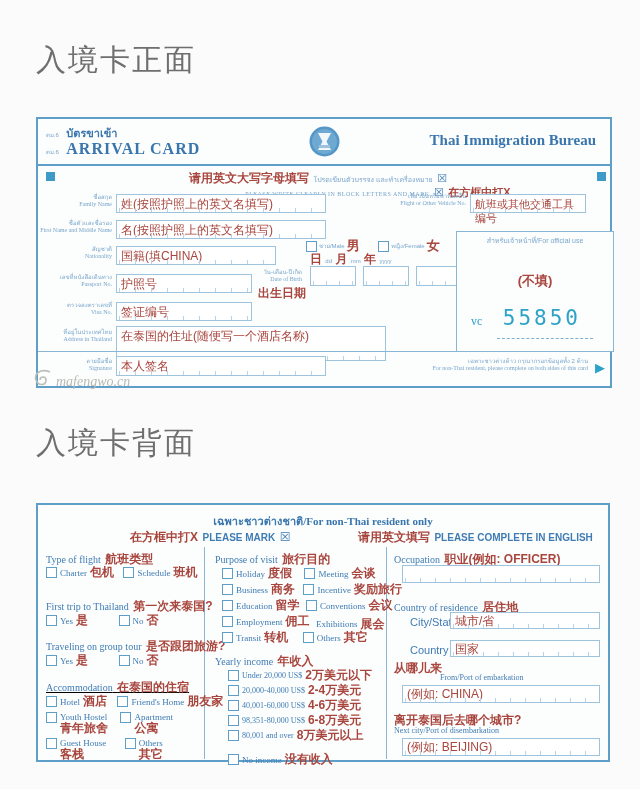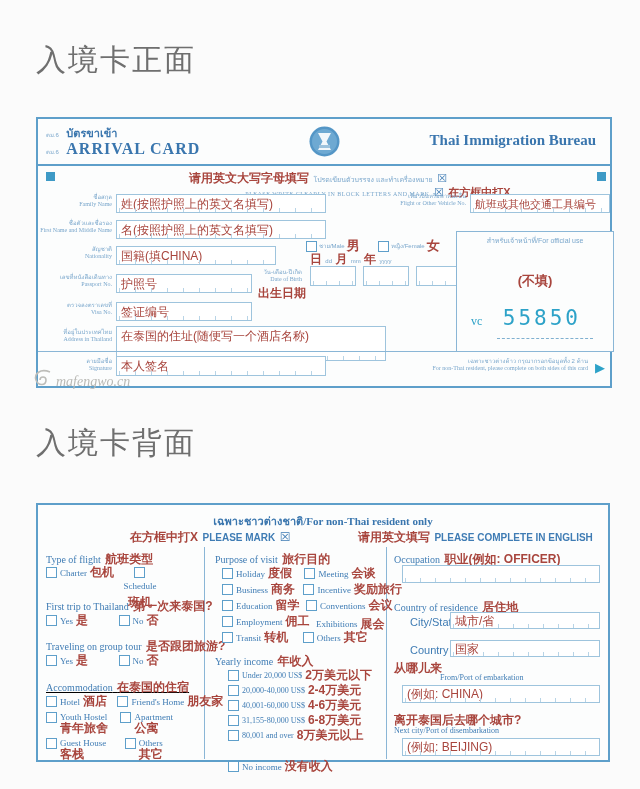--- a/index.html
+++ b/index.html
@@ -140,21 +140,21 @@
     <div class="in" style="left:78px;top:127px;width:160px;height:19px;">国籍(填CHINA)</div>
     <div class="in" style="left:78px;top:155px;width:136px;height:19px;">护照号</div>
     <div class="in" style="left:78px;top:183px;width:136px;height:19px;">签证编号</div>
     <div class="in" style="left:78px;top:207px;width:270px;height:35px;">在泰国的住址(随便写一个酒店名称)</div>
     <div class="in" style="left:78px;top:237px;width:210px;height:20px;">本人签名</div>
 
     <div class="flabel" style="left:352px;top:74px;width:76px;">
       <div class="lthai">เที่ยวบินหรือพาหนะอื่น</div>
       <div class="len">Flight or Other Vehicle No.</div>
     </div>
-    <div class="in" style="left:432px;top:75px;width:140px;height:19px;font-size:11px;">航班或其他交通工具编号</div>
+    <div class="in" style="left:432px;top:75px;width:116px;height:19px;font-size:11px;">航班或其他交通工具编号</div>
 
     <div class="abs gopt" style="left:268px;top:118px;">
       <span class="cb"></span>
       <span class="thai">ชาย/Male</span>
       <span class="cn gbig">男</span>
     </div>
     <div class="abs gopt" style="left:340px;top:118px;">
       <span class="cb"></span>
       <span class="thai">หญิง/Female</span>
       <span class="cn gbig">女</span>
@@ -221,21 +221,21 @@
     <div class="abs bh nowrap" style="left:8px;top:44px;">
       <span class="en">Type of flight</span>
       <span class="cn">航班类型</span>
     </div>
     <div class="abs nowrap" style="left:8px;top:59px;">
       <span class="opt">
           <span class="cb"></span>
           <span class="oen">Charter</span>
           <span class="ocn">包机</span>
         </span>
-      <span class="opt" style="margin-left:5px;flex-direction:column;">
+      <span class="opt" style="margin-left:5px;">
           <span class="cb"></span>
           <span class="oen">Schedule</span>
           <span class="ocn">班机</span>
         </span>
     </div>
 
     <div class="abs bh nowrap" style="left:8px;top:91px;">
       <span class="en">First trip to Thailand</span>
       <span class="cn">第一次来泰国?</span>
     </div>
@@ -403,32 +403,32 @@
     <div class="abs nowrap inc" style="left:190px;top:192px;">
       <span class="opt">
           <span class="cb"></span>
           <span class="oen">40,001-60,000 US$</span>
           <span class="ocn">4-6万美元</span>
         </span>
     </div>
     <div class="abs nowrap inc" style="left:190px;top:207px;">
       <span class="opt">
           <span class="cb"></span>
-          <span class="oen">31,155-80,000 US$</span>
+          <span class="oen">98,351-80,000 US$</span>
           <span class="ocn">6-8万美元</span>
         </span>
     </div>
     <div class="abs nowrap inc" style="left:190px;top:222px;">
       <span class="opt">
           <span class="cb"></span>
           <span class="oen">80,001 and over</span>
           <span class="ocn">8万美元以上</span>
         </span>
     </div>
-    <div class="abs nowrap inc" style="left:190px;top:253px;">
+    <div class="abs nowrap inc" style="left:190px;top:246px;">
       <span class="opt">
           <span class="cb"></span>
           <span class="oen" style="font-size:9px;">No income</span>
           <span class="ocn">没有收入</span>
         </span>
     </div>
 
     <div class="abs bh nowrap" style="left:356px;top:44px;">
       <span class="en">Occupation</span>
       <span class="cn">职业(例如: OFFICER)</span>

